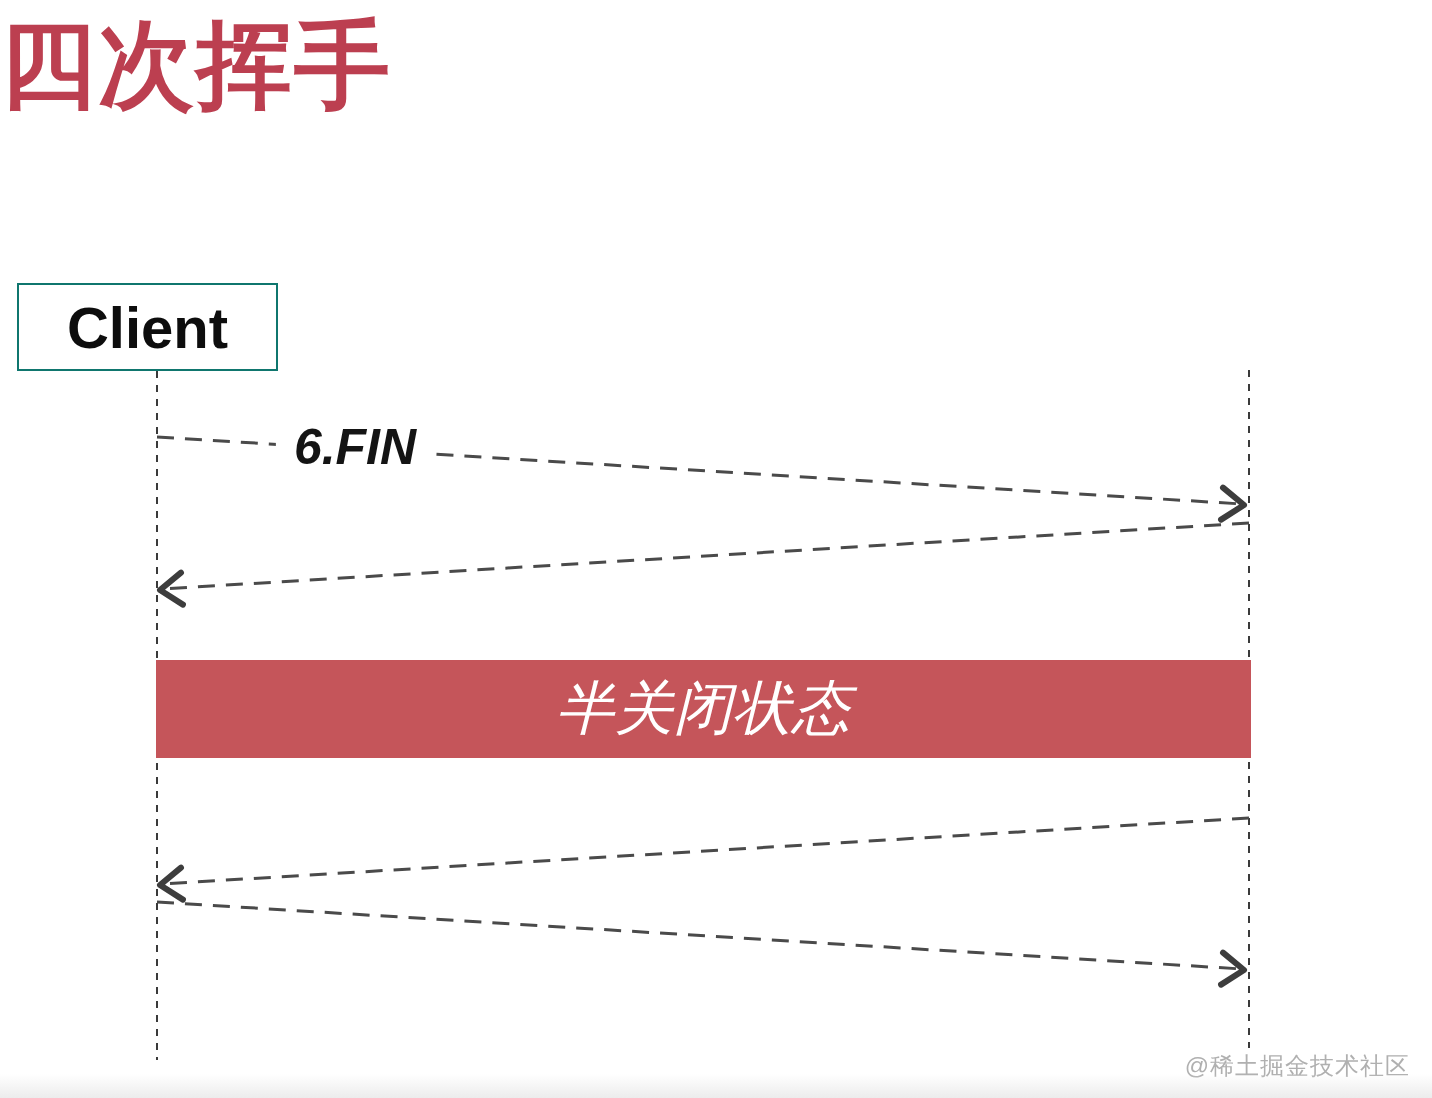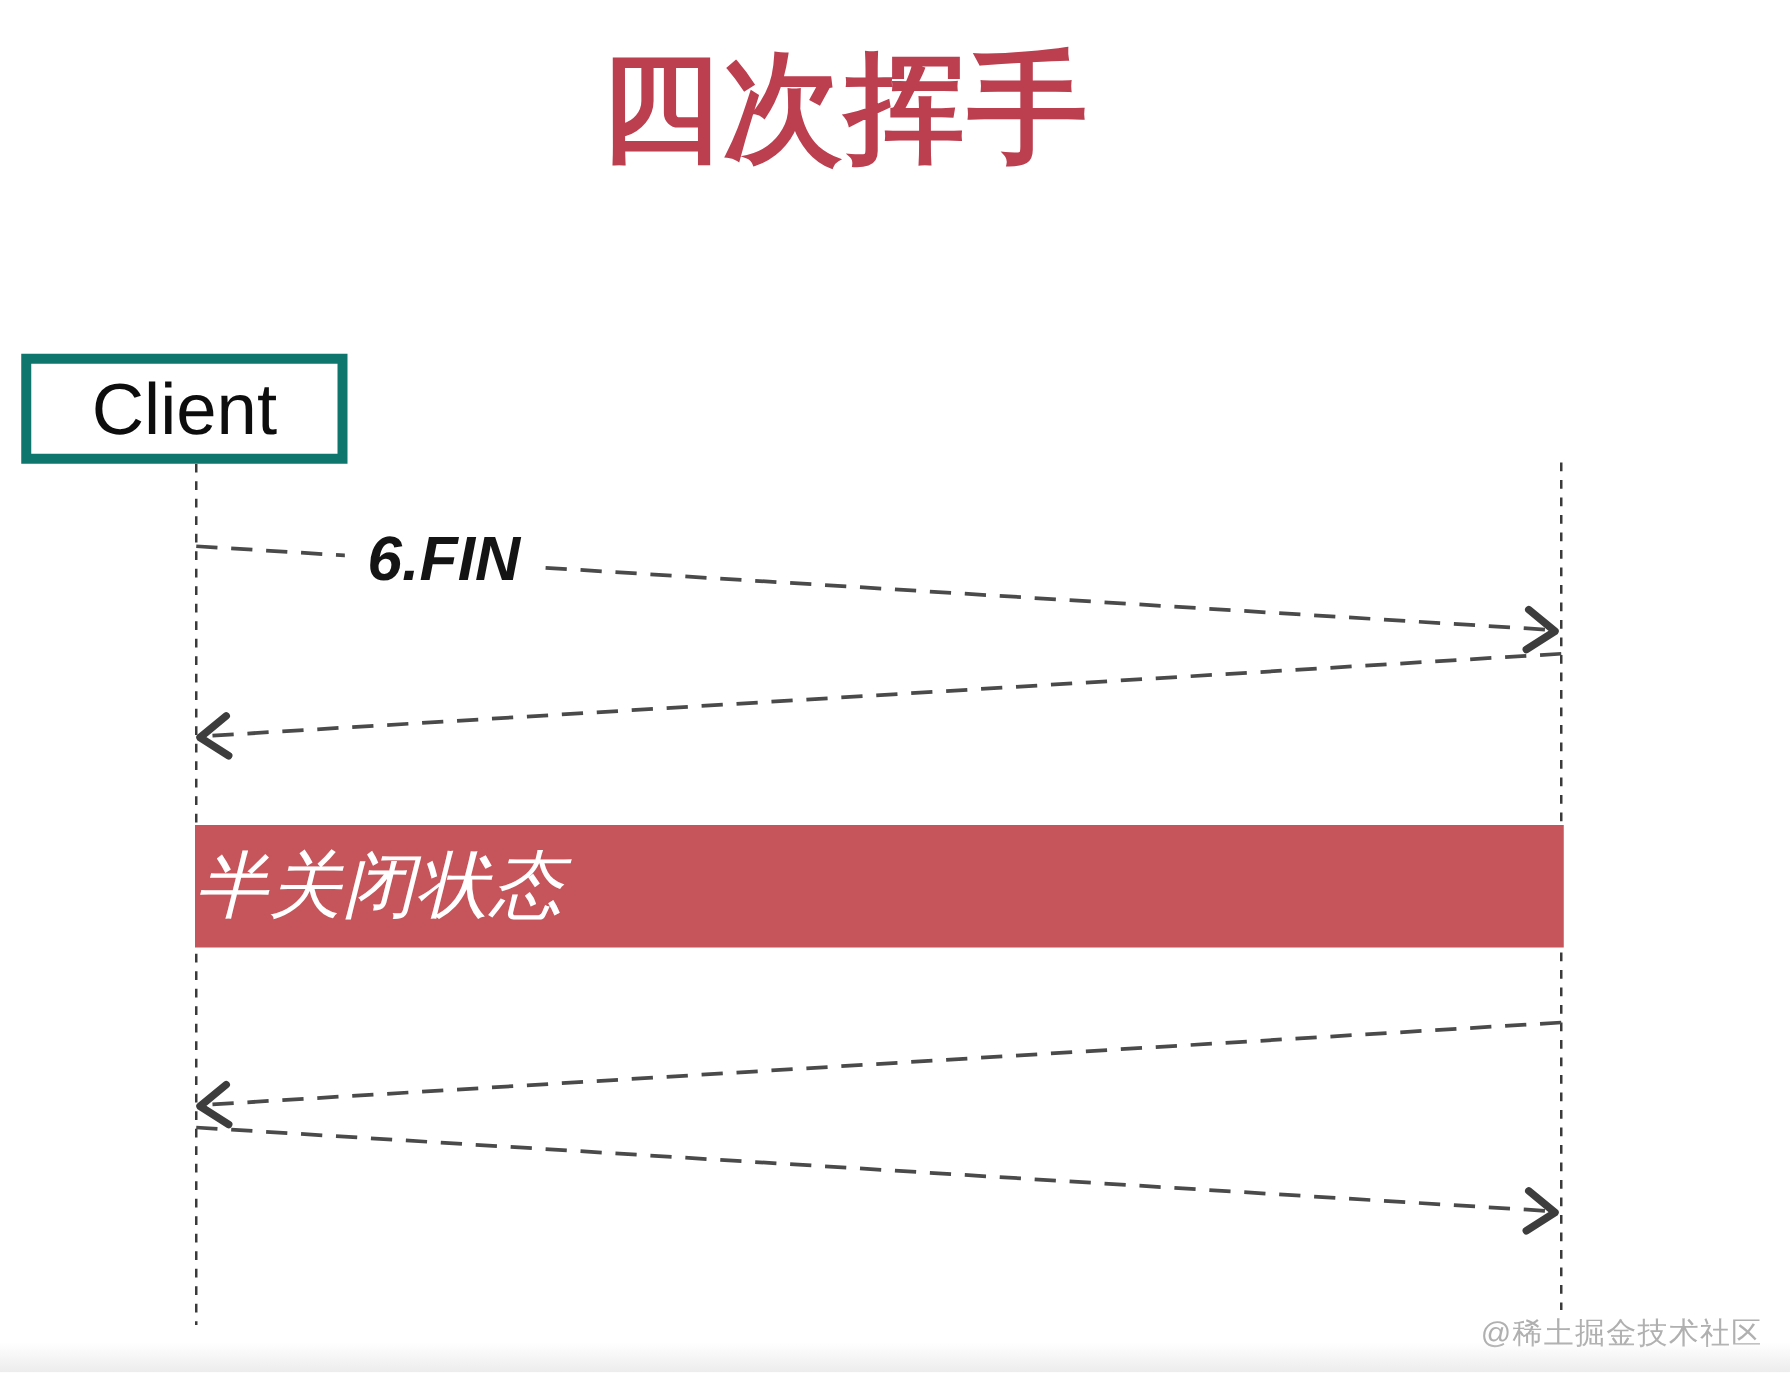--- a/index.html
+++ b/index.html
@@ -7,44 +7,44 @@
   .stage {
     position: relative;
     width: 1432px;
     height: 1098px;
     background: #ffffff;
     overflow: hidden;
     font-family: "Liberation Sans", sans-serif;
   }
   .title {
     position: absolute;
-    top: 32px;
+    top: 10px;
     left: 0;
     width: 1352px; 
-    text-align: center;
     font-size: 96px;
     font-weight: bold;
     color: #bc3f50;
     letter-spacing: 2px;
     line-height: 1.15;
   }
   .svg-layer {
     position: absolute;
     top: 0; left: 0;
     width: 1432px; height: 1098px;
   }
   .actor-box {
     position: absolute;
     background: #ffffff;
-    border: 8px solid #0f766e;
+    border: 2px solid #0f766e;
     display: flex;
     align-items: center;
     justify-content: center;
     font-size: 58px;
     color: #0d0d0d;
+    font-weight: bold;
   }
   .actor-box.client { left: 17px; top: 283px; width: 261px; height: 88px; }
   .actor-box.server { left: 1110px; top: 283px; width: 260px; height: 87px; }
   .msg-label {
     position: absolute;
     transform: translate(-50%, -50%);
     background: #ffffff;
     padding: 2px 18px;
     font-size: 50px;
     font-style: italic;
@@ -56,21 +56,21 @@
   .msg-label.m7 { left: 494px; top: 568px; }
   .msg-label.m8 { left: 977px; top: 827px; }
   .msg-label.m9 { left: 718px; top: 950px; }
   .banner {
     position: absolute;
     left: 156px; top: 660px;
     width: 1095px; height: 98px;
     background: #c5555a;
     display: flex;
     align-items: center;
-    justify-content: flex-start;
+    justify-content: center;
     font-size: 58px;
     font-style: italic;
     color: #ffffff;
     letter-spacing: 1px;
   }
   .watermark {
     position: absolute;
     right: 22px;
     top: 1050px;
     font-size: 24px;

